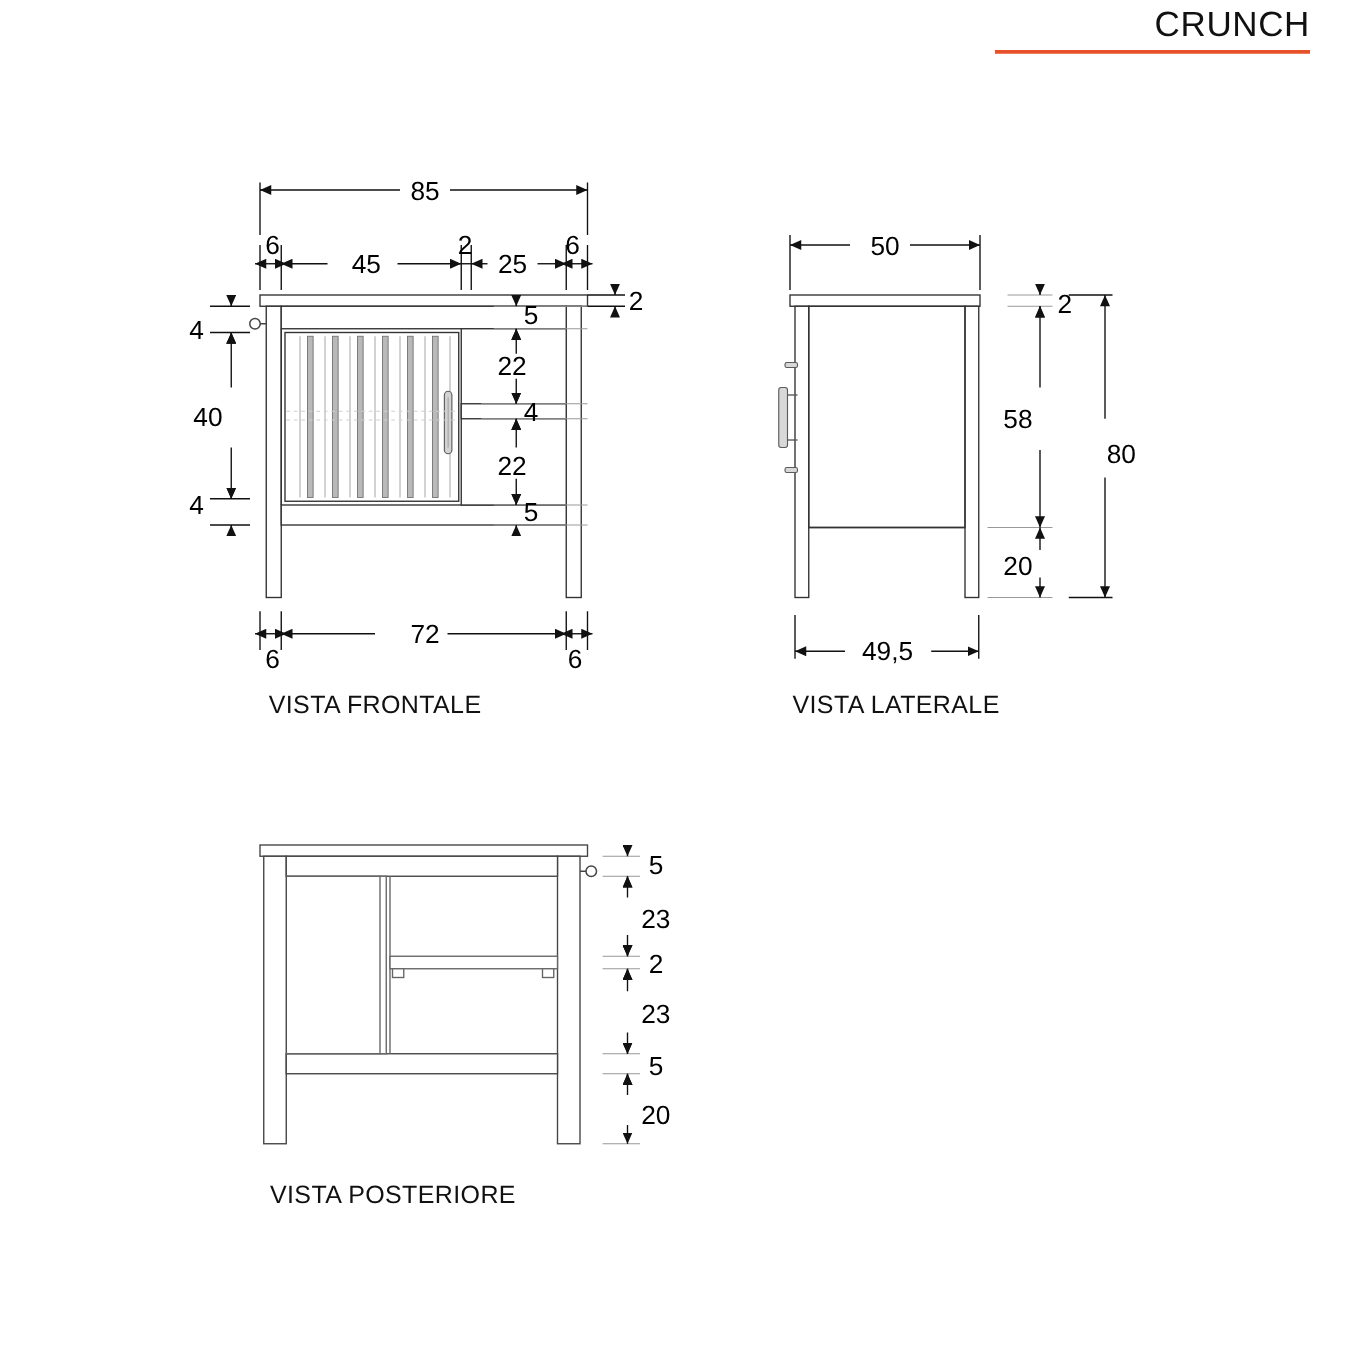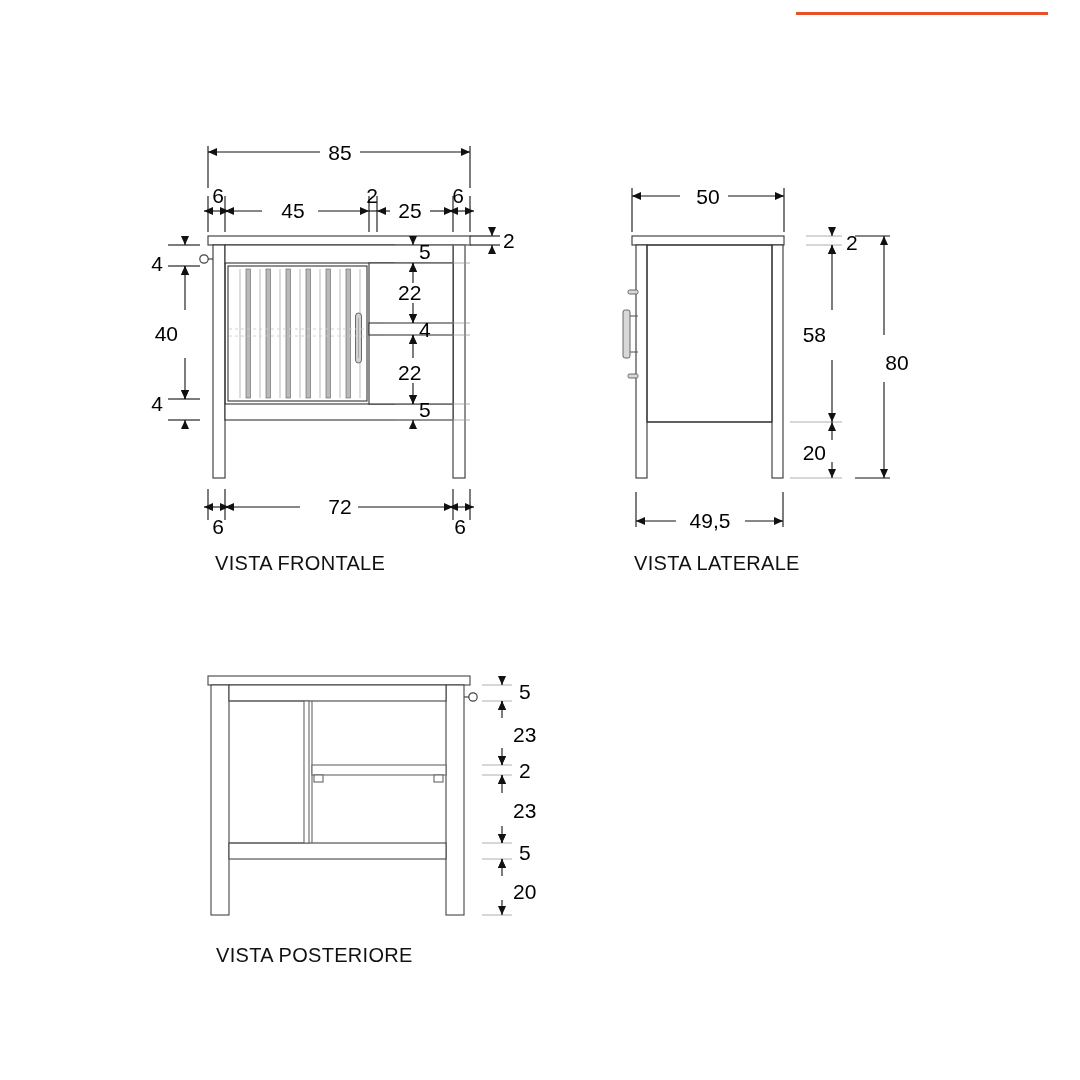--- a/index.html
+++ b/index.html
@@ -53,20 +53,21 @@
     font-size: 21px;
     fill: #000000;
   }
 </style>
 </head>
 <body>
 
 <div id="stage">
 
   <div id="brandWrap">
+    <div id="brandText">CRUNCH</div>
     <div id="brandRule"></div>
   </div>
 
   <svg width="1080" height="1080" viewBox="0 0 1080 1080">
 
     <defs>
       <marker id="ar" markerWidth="10" markerHeight="8" refX="9" refY="4" orient="auto" markerUnits="userSpaceOnUse">
         <path d="M0,0 L9,4 L0,8 z" fill="#111111"></path>
       </marker>
       <marker id="arS" markerWidth="10" markerHeight="8" refX="0" refY="4" orient="auto" markerUnits="userSpaceOnUse">

